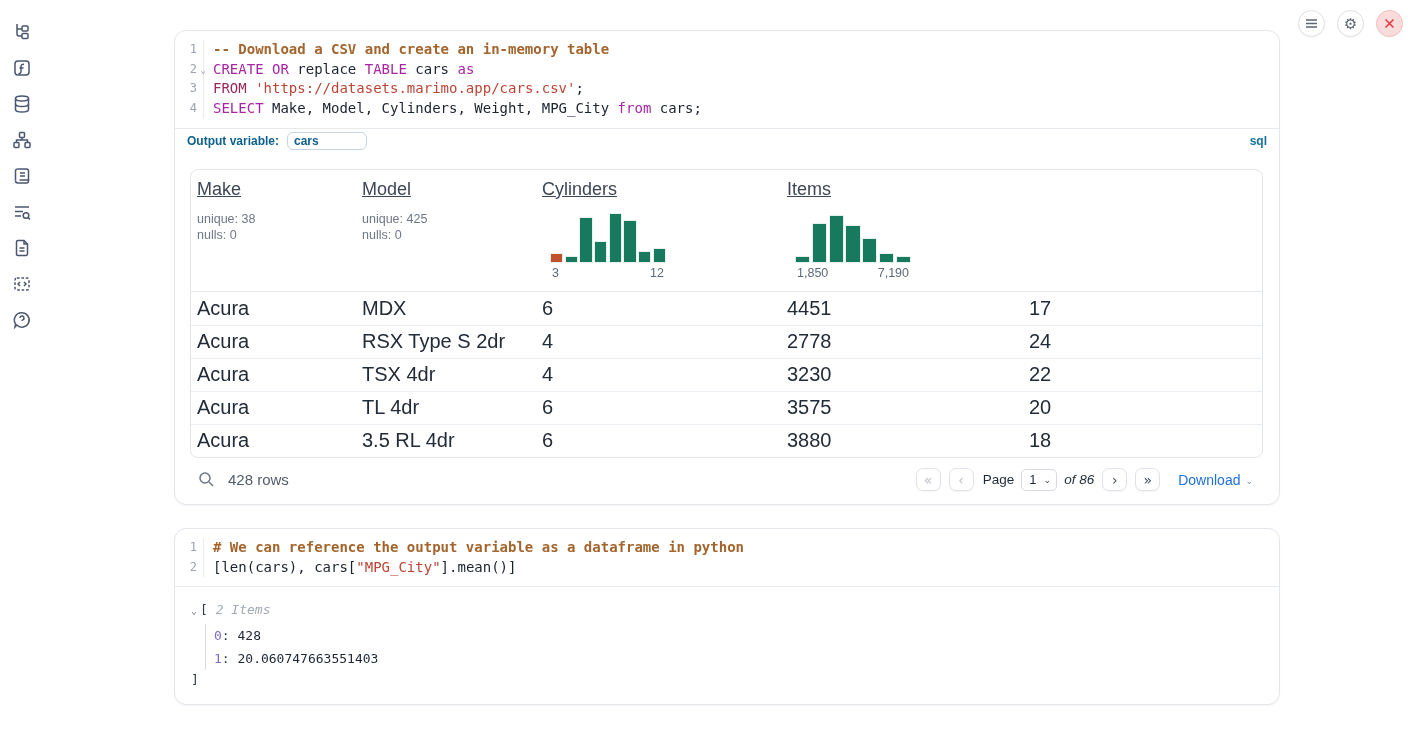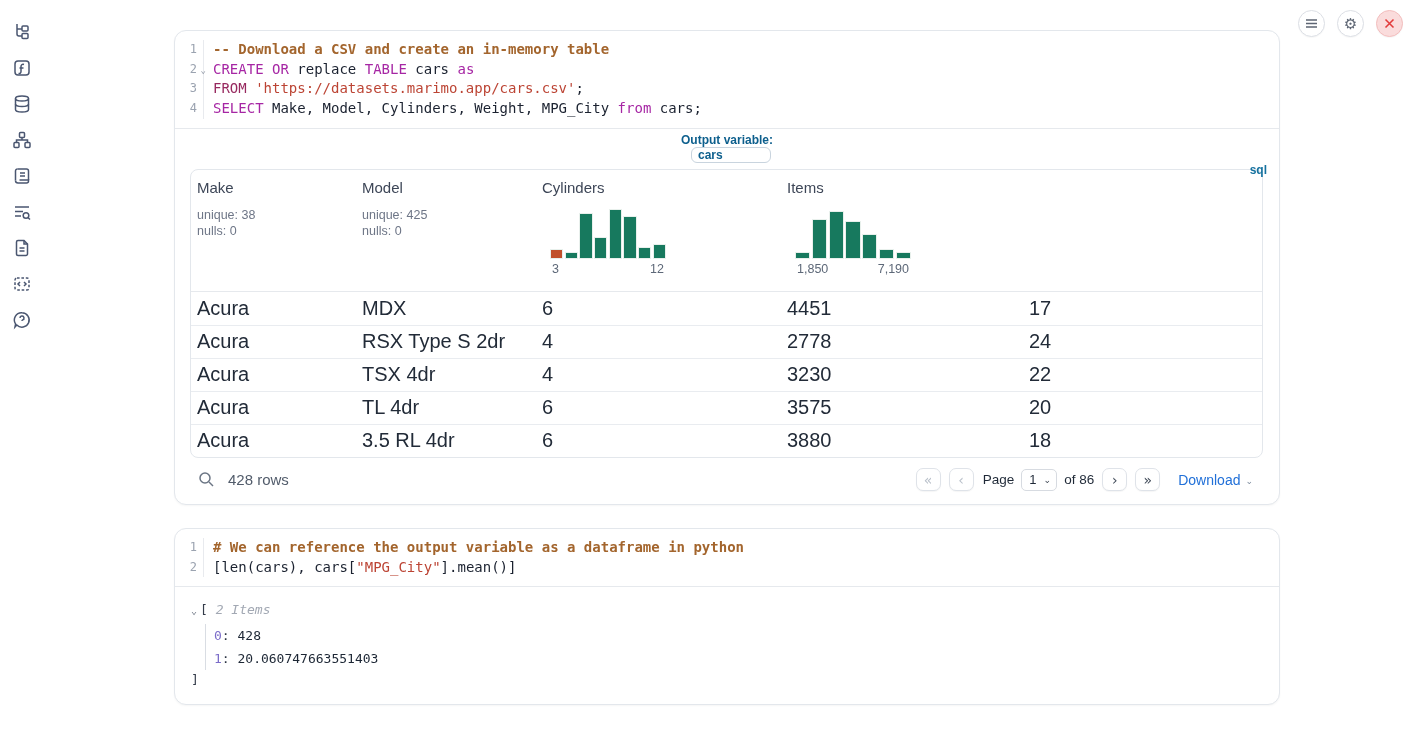--- a/index.html
+++ b/index.html
@@ -34,34 +34,34 @@
     color:#9ba3b0; font-size:12px; line-height:19.7px; position:relative;
     font-family:"DejaVu Sans Mono", monospace; }
   .ln .fold { position:absolute; right:-3px; top:1px; font-style:normal; font-size:9px; color:#8b93a1; }
   .ct { padding-left:9px; white-space:pre; color:#1b2230; }
   .ct .cm { color:#a3652d;font-weight:bold; }
   .ct .kw { color:#a626a4; }
   .ct .kw2 { color:#97295f; }
   .ct .str { color:#bc4434; }
 
   
-  .outvar { border-top:1px solid #e6e9ed; height:26px; display:flex; align-items:center; padding:4px 12px;flex-direction:column; }
+  .outvar { border-top:1px solid #e6e9ed; height:26px; display:flex; align-items:center; padding:10px 12px; }
   .ovlabel { font-size:12px; font-weight:bold; color:#0d5f8d; }
   .ovinput { margin-left:8px; width:80px; height:18px; border:1px solid #c9d4de; border-radius:6px;
     font-size:12px; font-weight:bold; color:#0d5f8d; padding:0 6px;
     font-family:"Liberation Sans", sans-serif; outline:none; }
   .ovlang { margin-left:auto; font-size:12px; font-weight:bold; color:#15719f; }
 
   
   .output { padding:15px 16px 0 15px; }
   .tcard { border:1px solid #e3e7ec; border-radius:8px; overflow:hidden; }
   .thead { display:grid; grid-template-columns:165px 180px 245px 242px 1fr;
     border-bottom:1px solid #e6e9ed; min-height:122px; }
   .thcol { padding:9px 6px 8px; }
-  .thname { font-size:15px; color:#3d4657; display:block; margin-bottom:11px; }
+  .thname { font-size:18px; color:#3d4657; display:block; margin-bottom:11px;text-decoration:underline; }
   .thstats { font-size:12.5px; color:#6e7687; line-height:16.5px; }
   .hist { margin-left:8px; width:116px; }
   .bars { height:52px; display:flex; align-items:flex-end; gap:1.5px; }
   .bar { flex:1; background:#17795e; border:0.5px solid #e8f0ec; display:block; }
   .bar.orange { background:#c1502b; }
   .hlab { display:flex; justify-content:space-between; padding:3px 2px 0; font-size:12.5px; color:#5d6878; }
   .tbody .trow { display:grid; grid-template-columns:165px 180px 245px 242px 1fr;
     height:33px; border-top:1px solid #e9ecf0; align-items:center; }
   .tbody .trow:first-child { border-top:none; }
   .tcell { padding:0 6px; font-size:20px; color:#222b38; }
@@ -74,21 +74,21 @@
   .pbtn { width:25px; height:23px; border:1px solid #dfe3e9; border-radius:7px; background:#fff;
     display:flex; align-items:center; justify-content:center; font-size:14px; line-height:1;
     color:#414b59; cursor:pointer; box-shadow:0 1px 1px rgba(0,0,0,.04); margin-left:8px;
     font-family:"DejaVu Sans", sans-serif; }
   .pbtn.disabled { color:#b9c0ca; }
   .page-label { margin-left:9px; font-size:13.5px; color:#1f2937; }
   .pselect { margin-left:7px; width:36px; height:22px; border:1px solid #d7dbe1; border-radius:5px;
     display:flex; align-items:center; justify-content:space-between; padding:0 5px 0 7px;
     font-size:13px; color:#1f2937; cursor:pointer; }
   .pselect .chev { font-size:9px; color:#3c4552; }
-  .of-label { margin-left:7px; font-size:13.5px; color:#1f2937; }
+  .of-label { margin-left:7px; font-size:13.5px; color:#1f2937;font-style:italic; }
   .download { margin-left:18px; margin-right:8px; display:flex; align-items:center; gap:5px;
     font-size:14px; color:#2170d8; cursor:pointer; }
   .download .chev { font-size:9px; color:#7c8b9e; padding-top:2px; }
 
   
   .divider { border-top:1px solid #e6e9ed; }
   .tree { padding:12px 16px 14px; font-family:"DejaVu Sans Mono", monospace; font-size:13px; color:#1d2735; }
   .tl { line-height:22px; }
   .tchev { color:#6a7280; font-size:10px; margin-right:3px; cursor:pointer; }
   .tbr { color:#333b49; }

